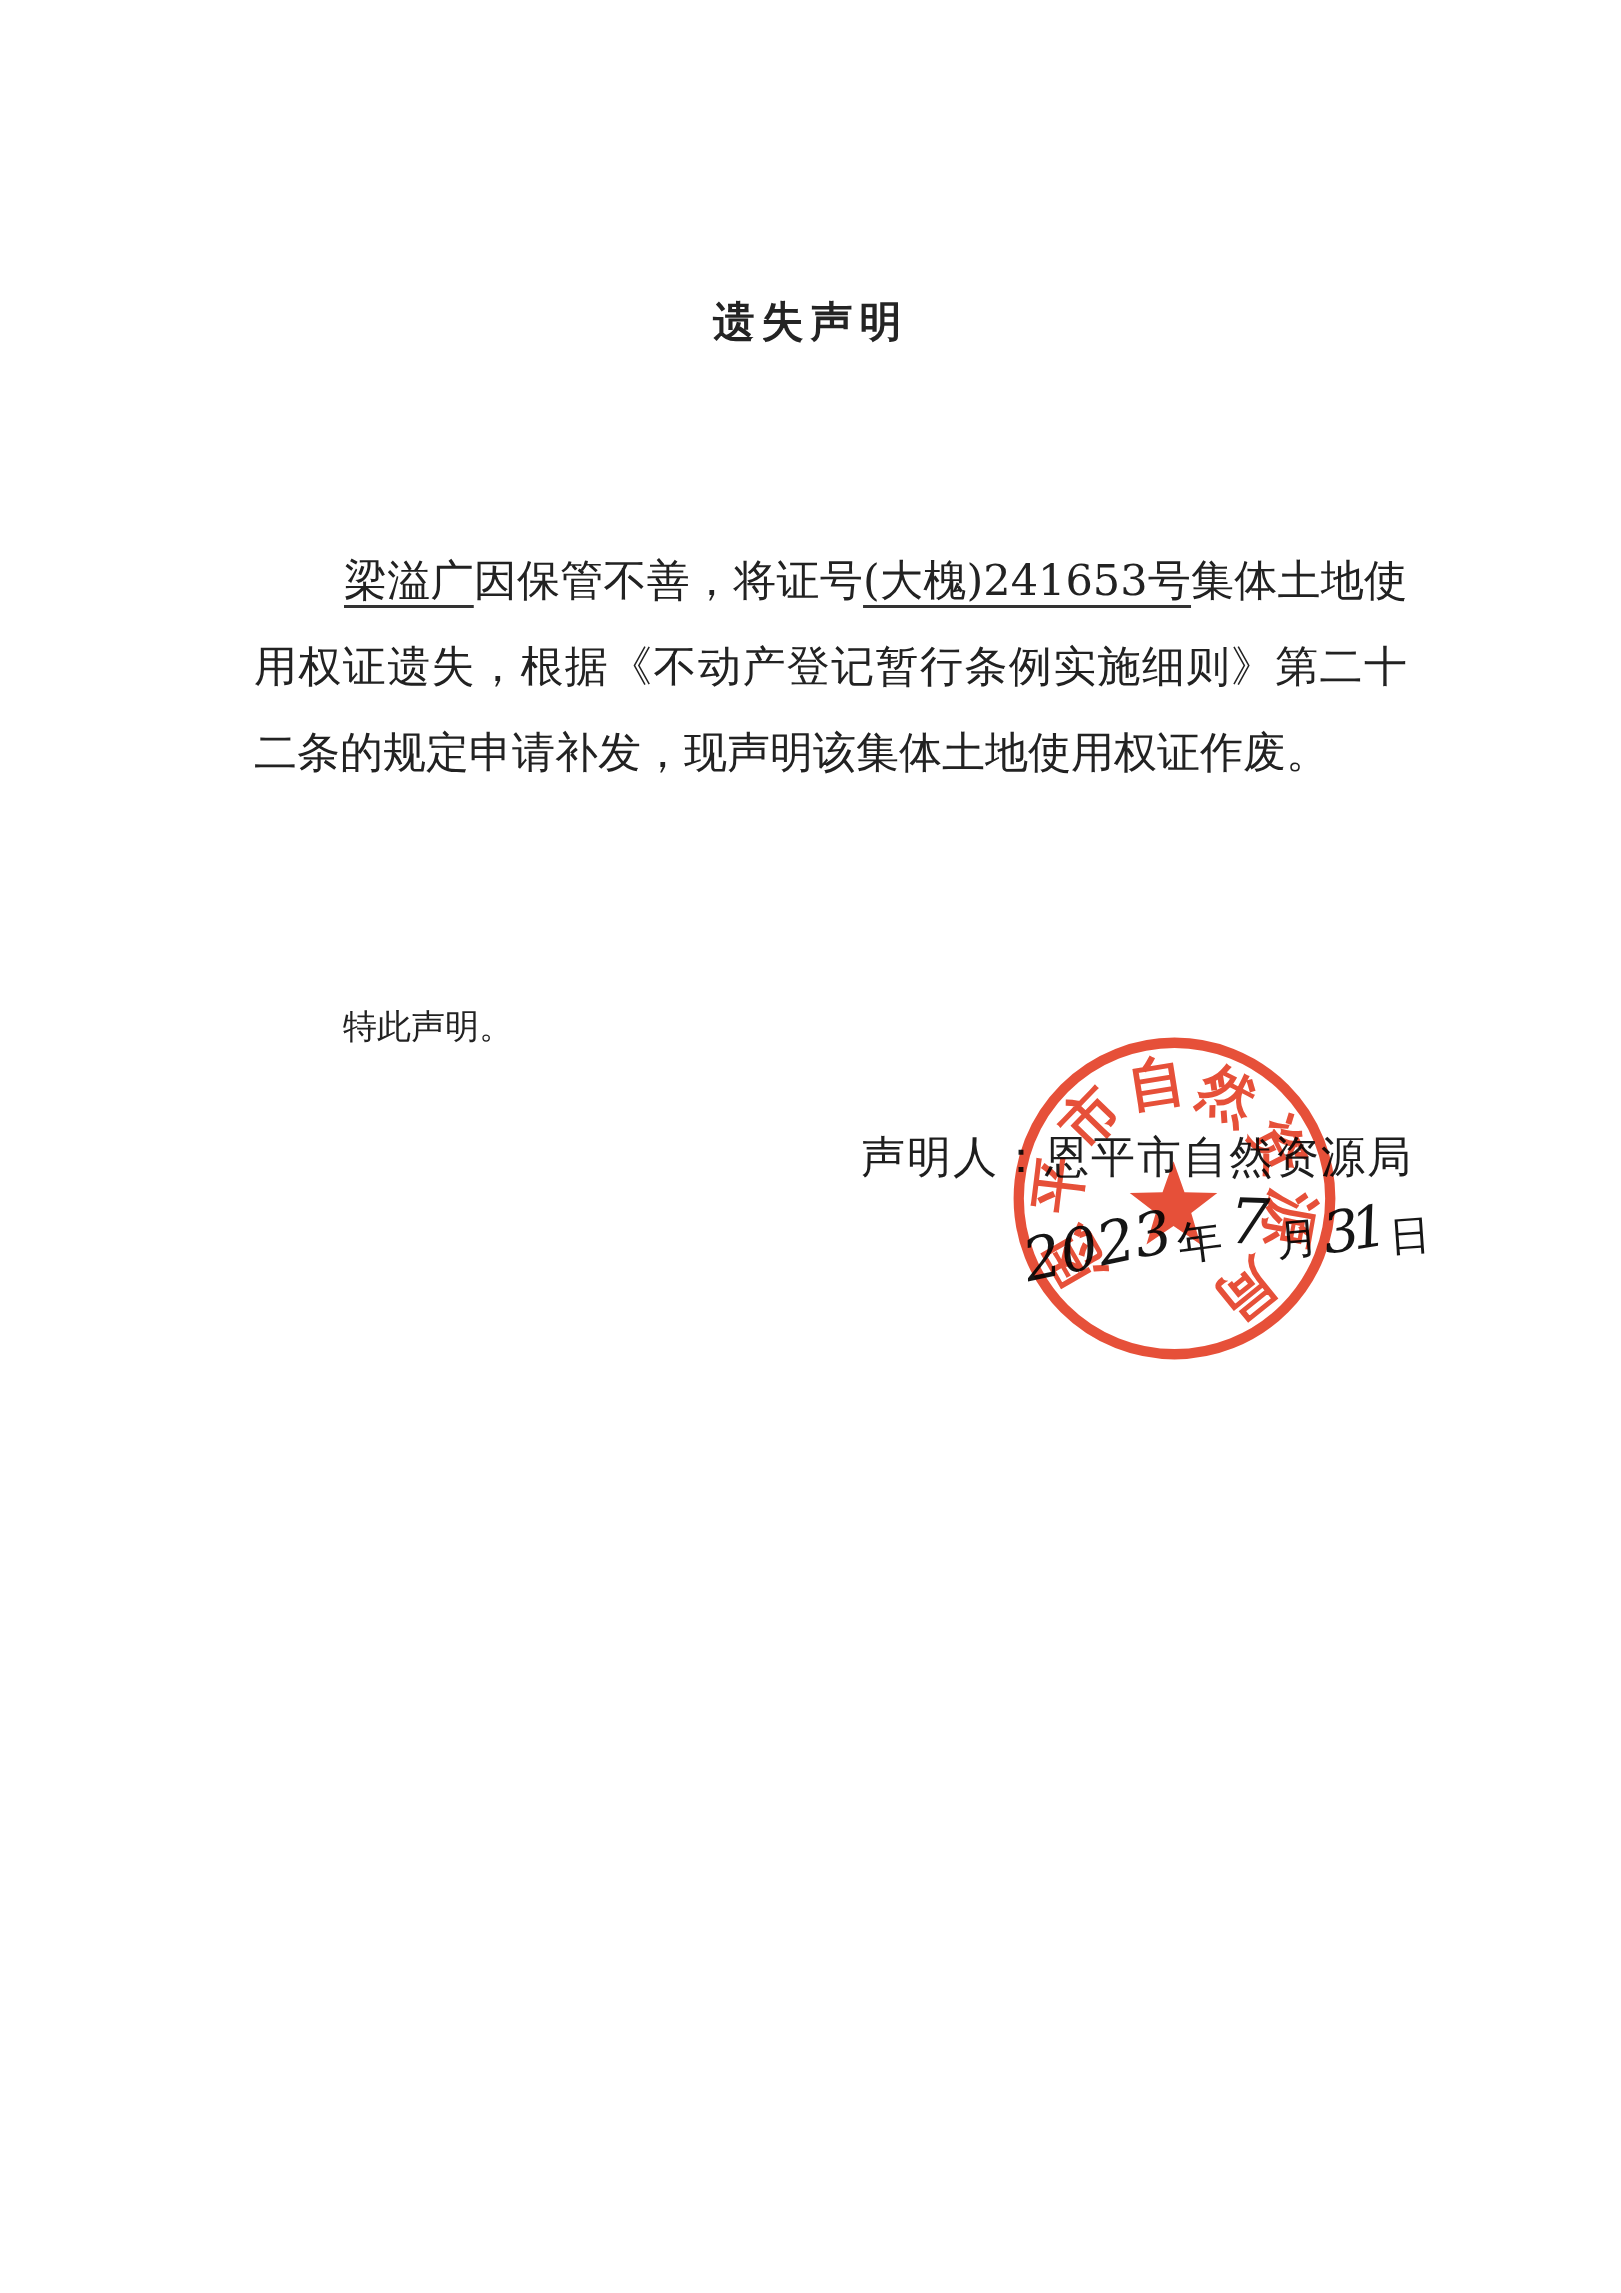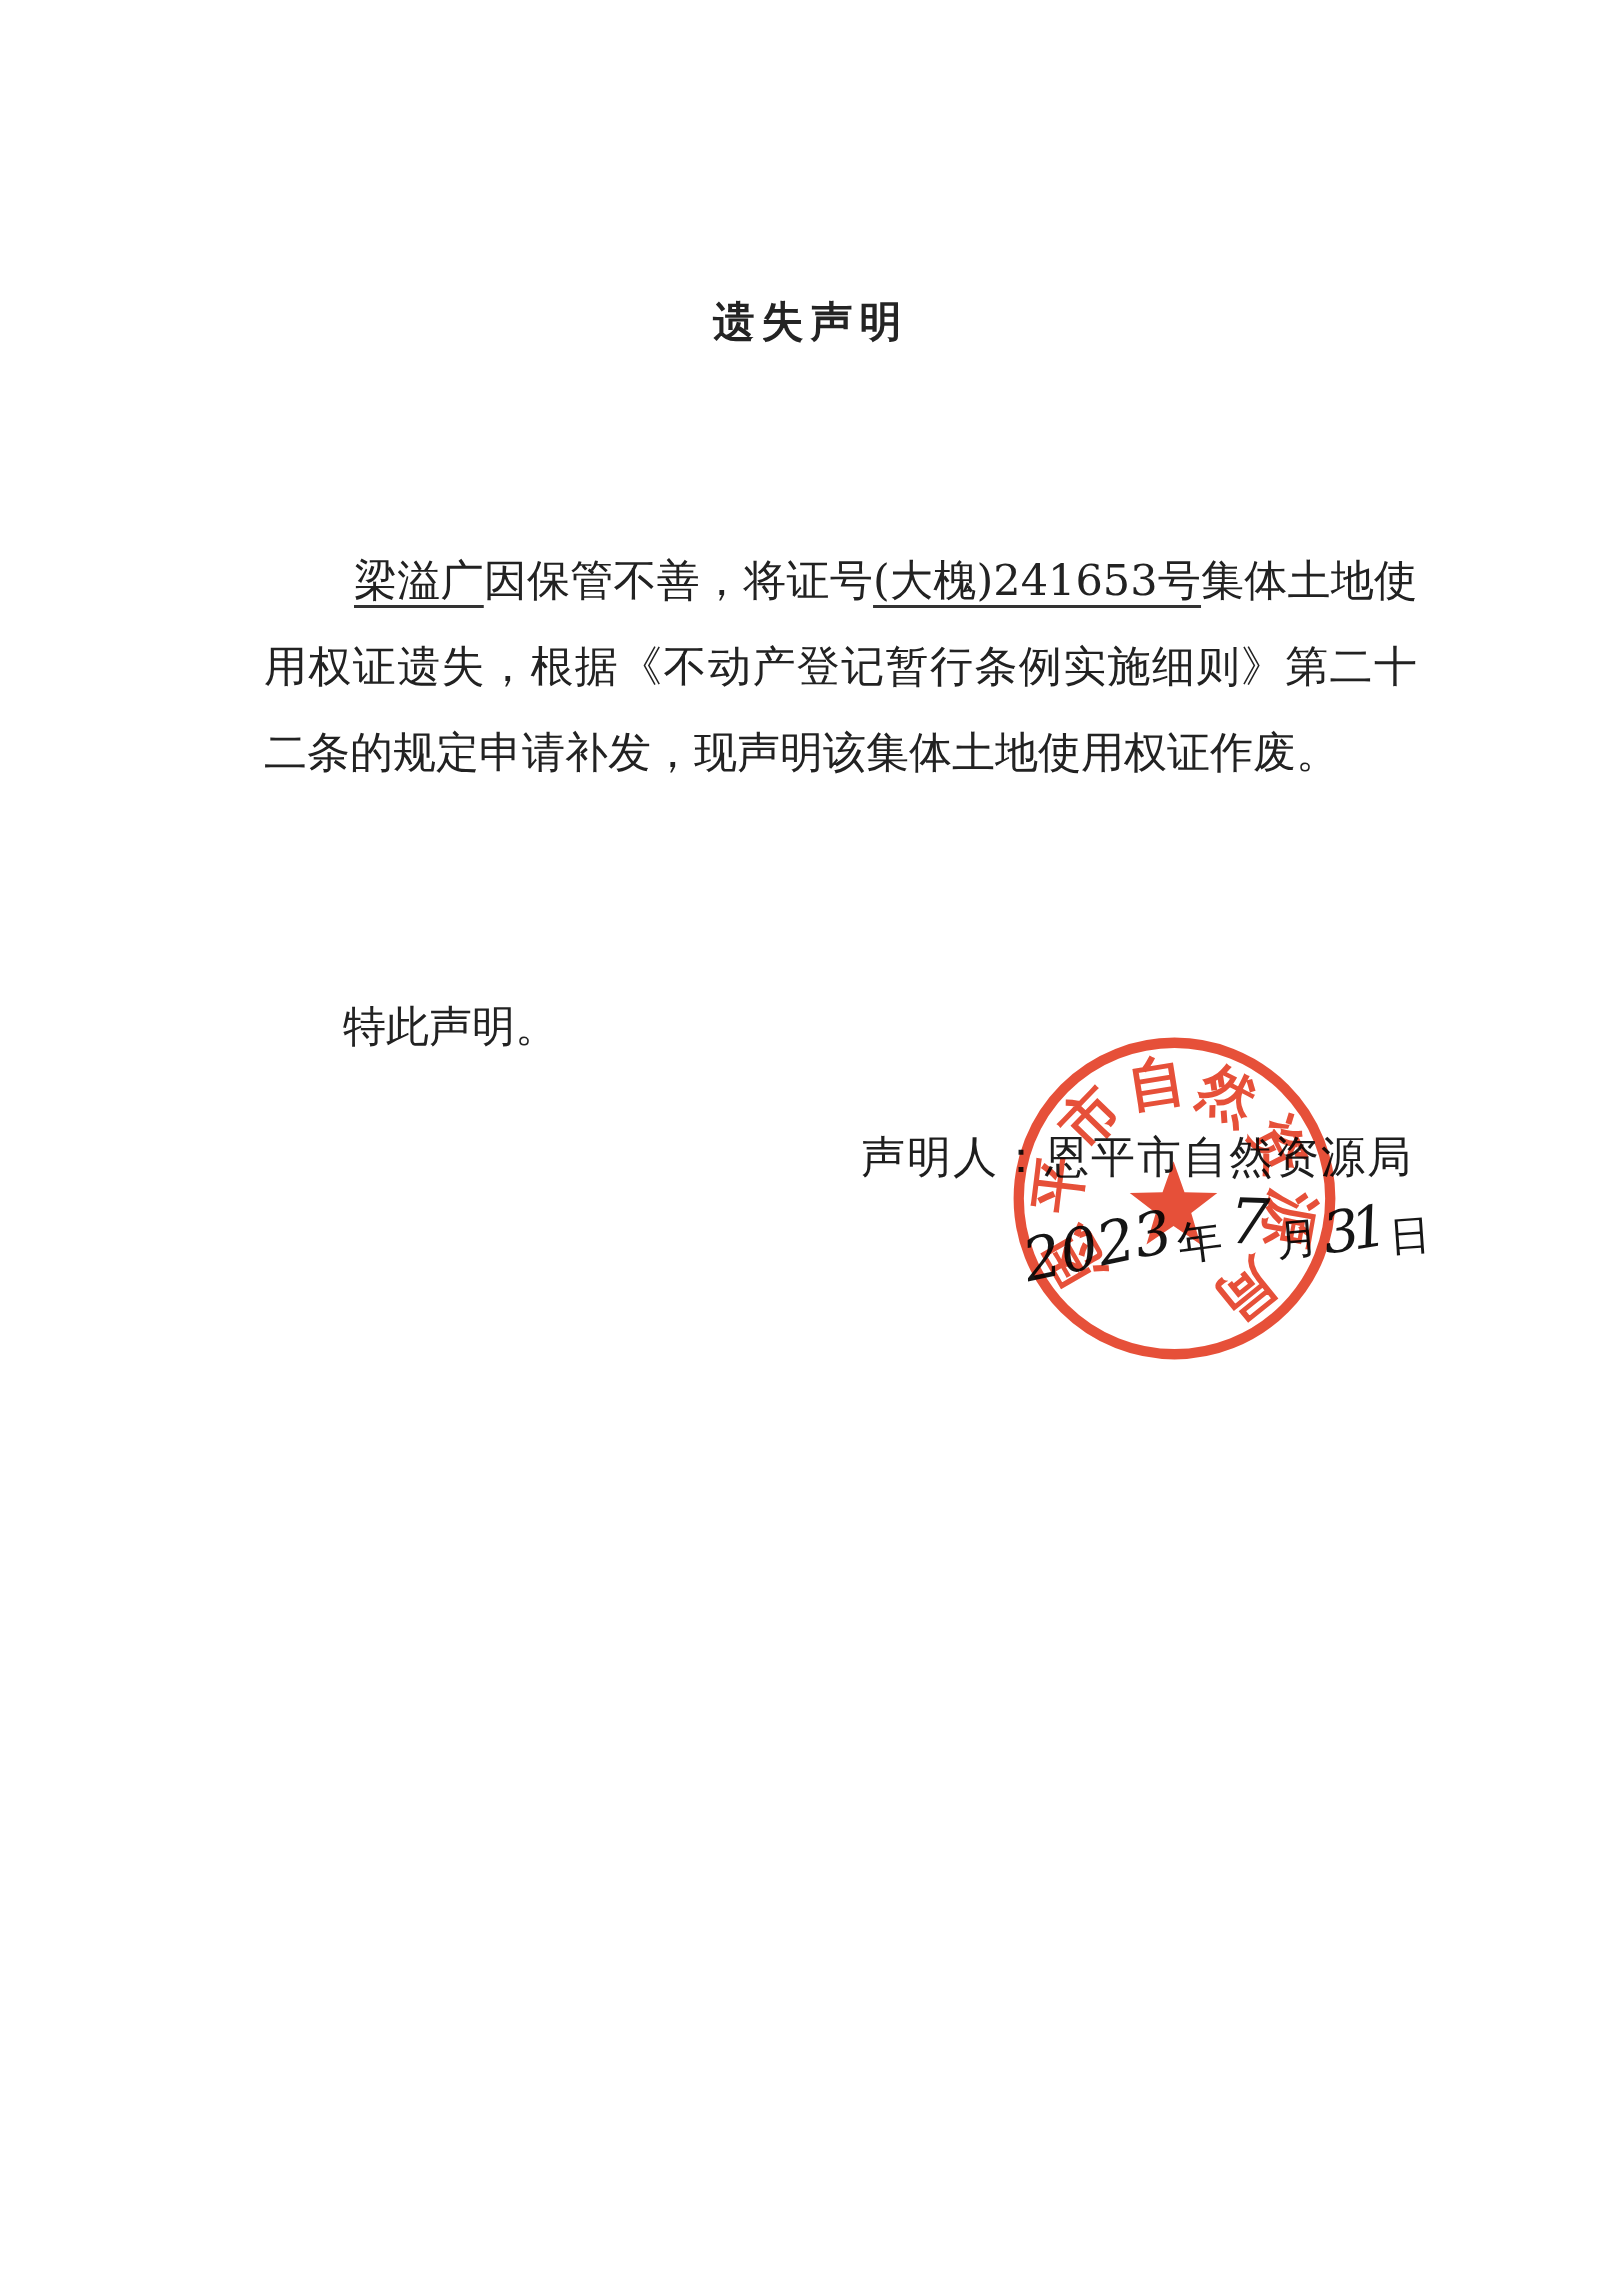--- a/index.html
+++ b/index.html
@@ -24,21 +24,21 @@
     margin:0;
     text-align:center;
     font-size:42px;
     font-weight:700;
     letter-spacing:6.9px;
     color:#242424;
   }
   .doc-body{
     position:absolute;
     top:537px;
-    left:264px;
+    left:254px;
     width:1153px;
     margin:0;
     font-size:43px;
     line-height:86px;
     text-align:justify;
     text-justify:inter-character;
     text-indent:90px;
     color:#222222;
   }
   .underlined{
@@ -47,21 +47,21 @@
     text-underline-offset:9.8px;
     text-decoration-color:#333;
   }
   .nowrap{ white-space:nowrap; }
   .hereby-line{
     position:absolute;
     top:983px;
     left:253px;
     width:1153px;
     margin:0;
-    font-size:43px;
+    font-size:34px;
     line-height:86px;
     text-indent:90px;
     color:#222222;
   }
   .declarant-line{
     position:absolute;
     top:1132px;
     left:861px;
     margin:0;
     font-size:44px;

